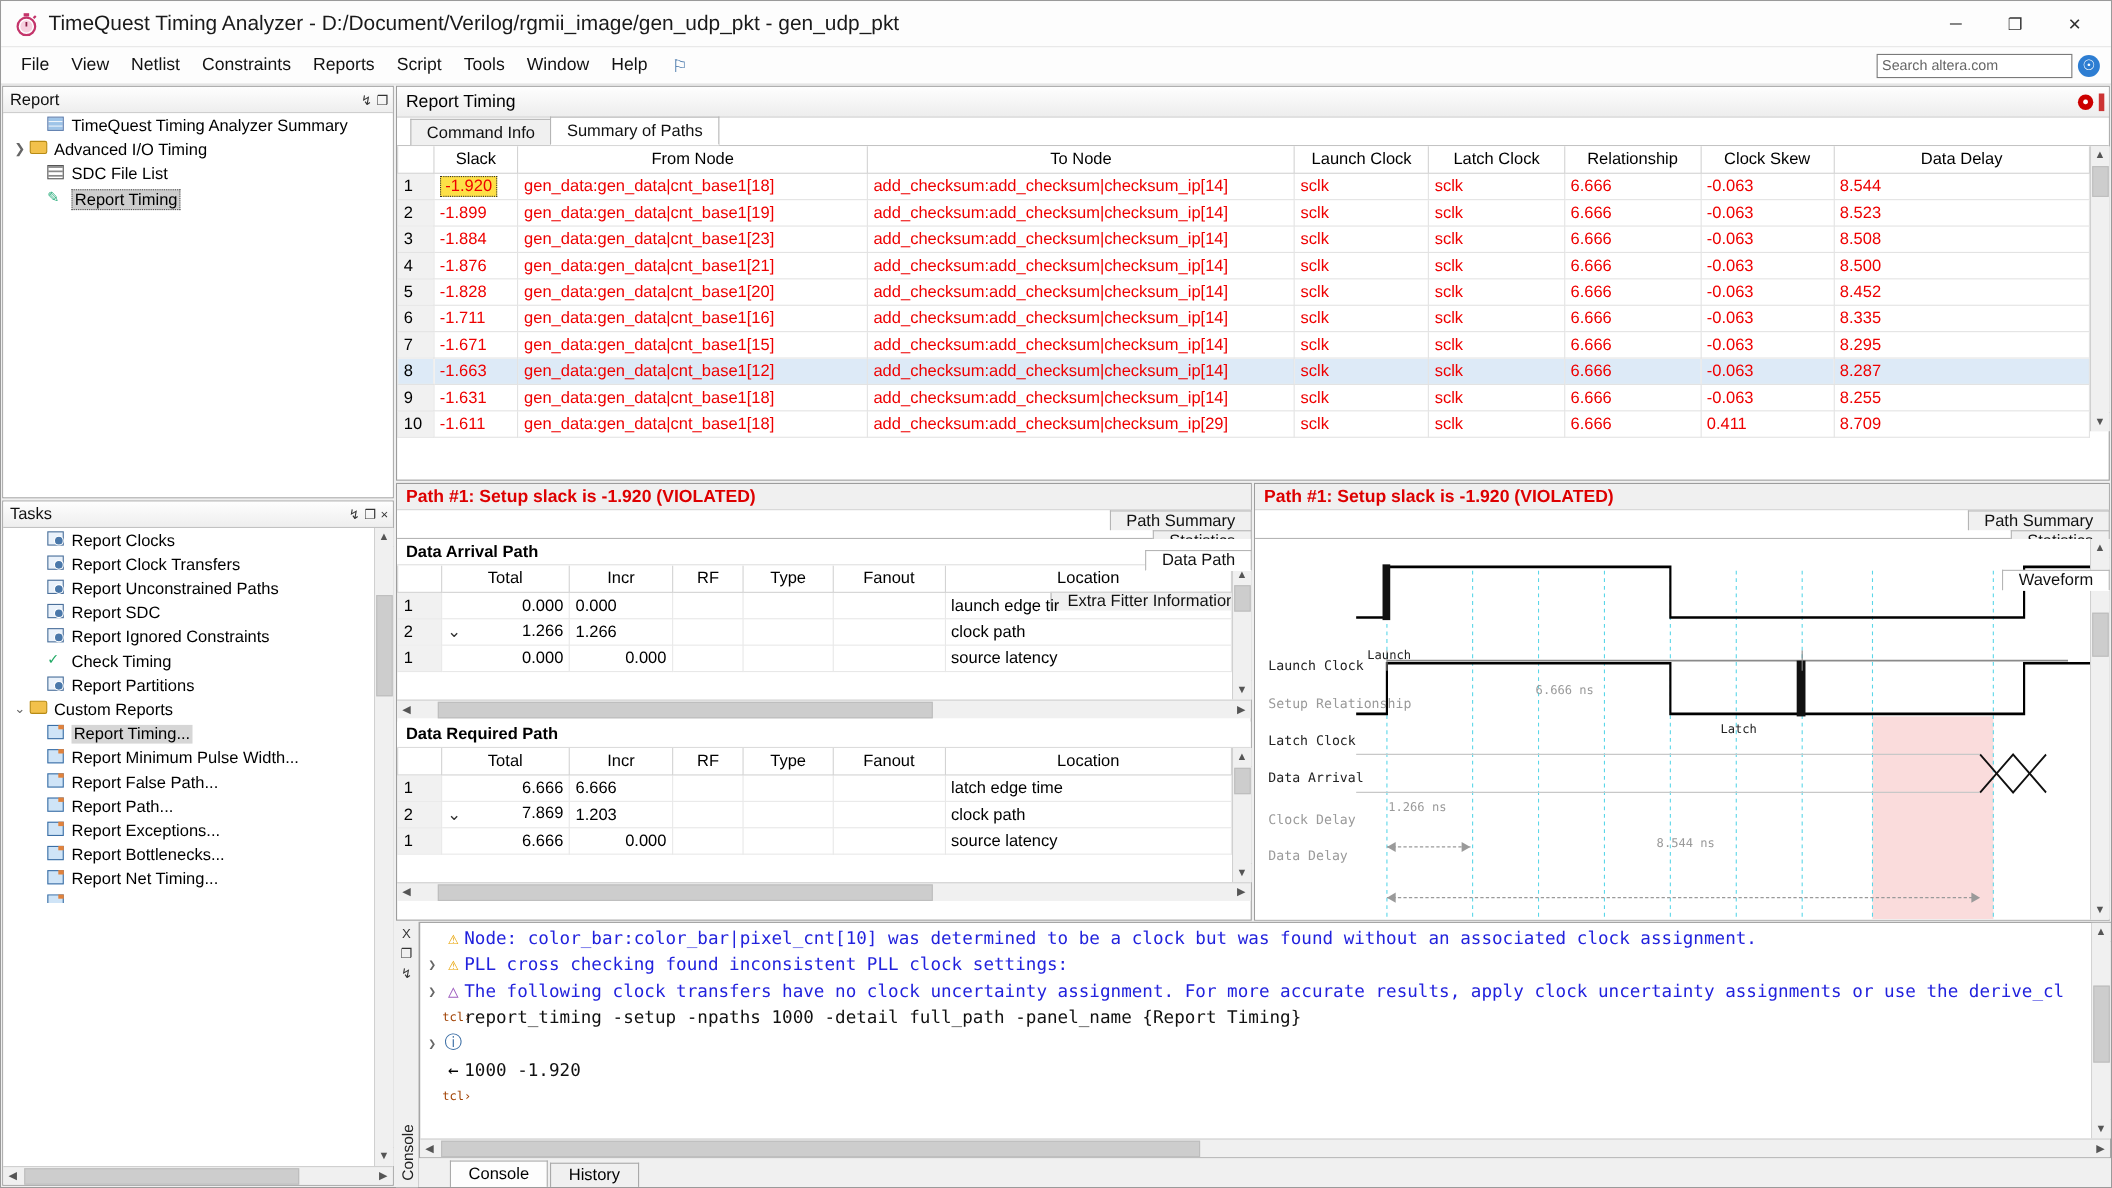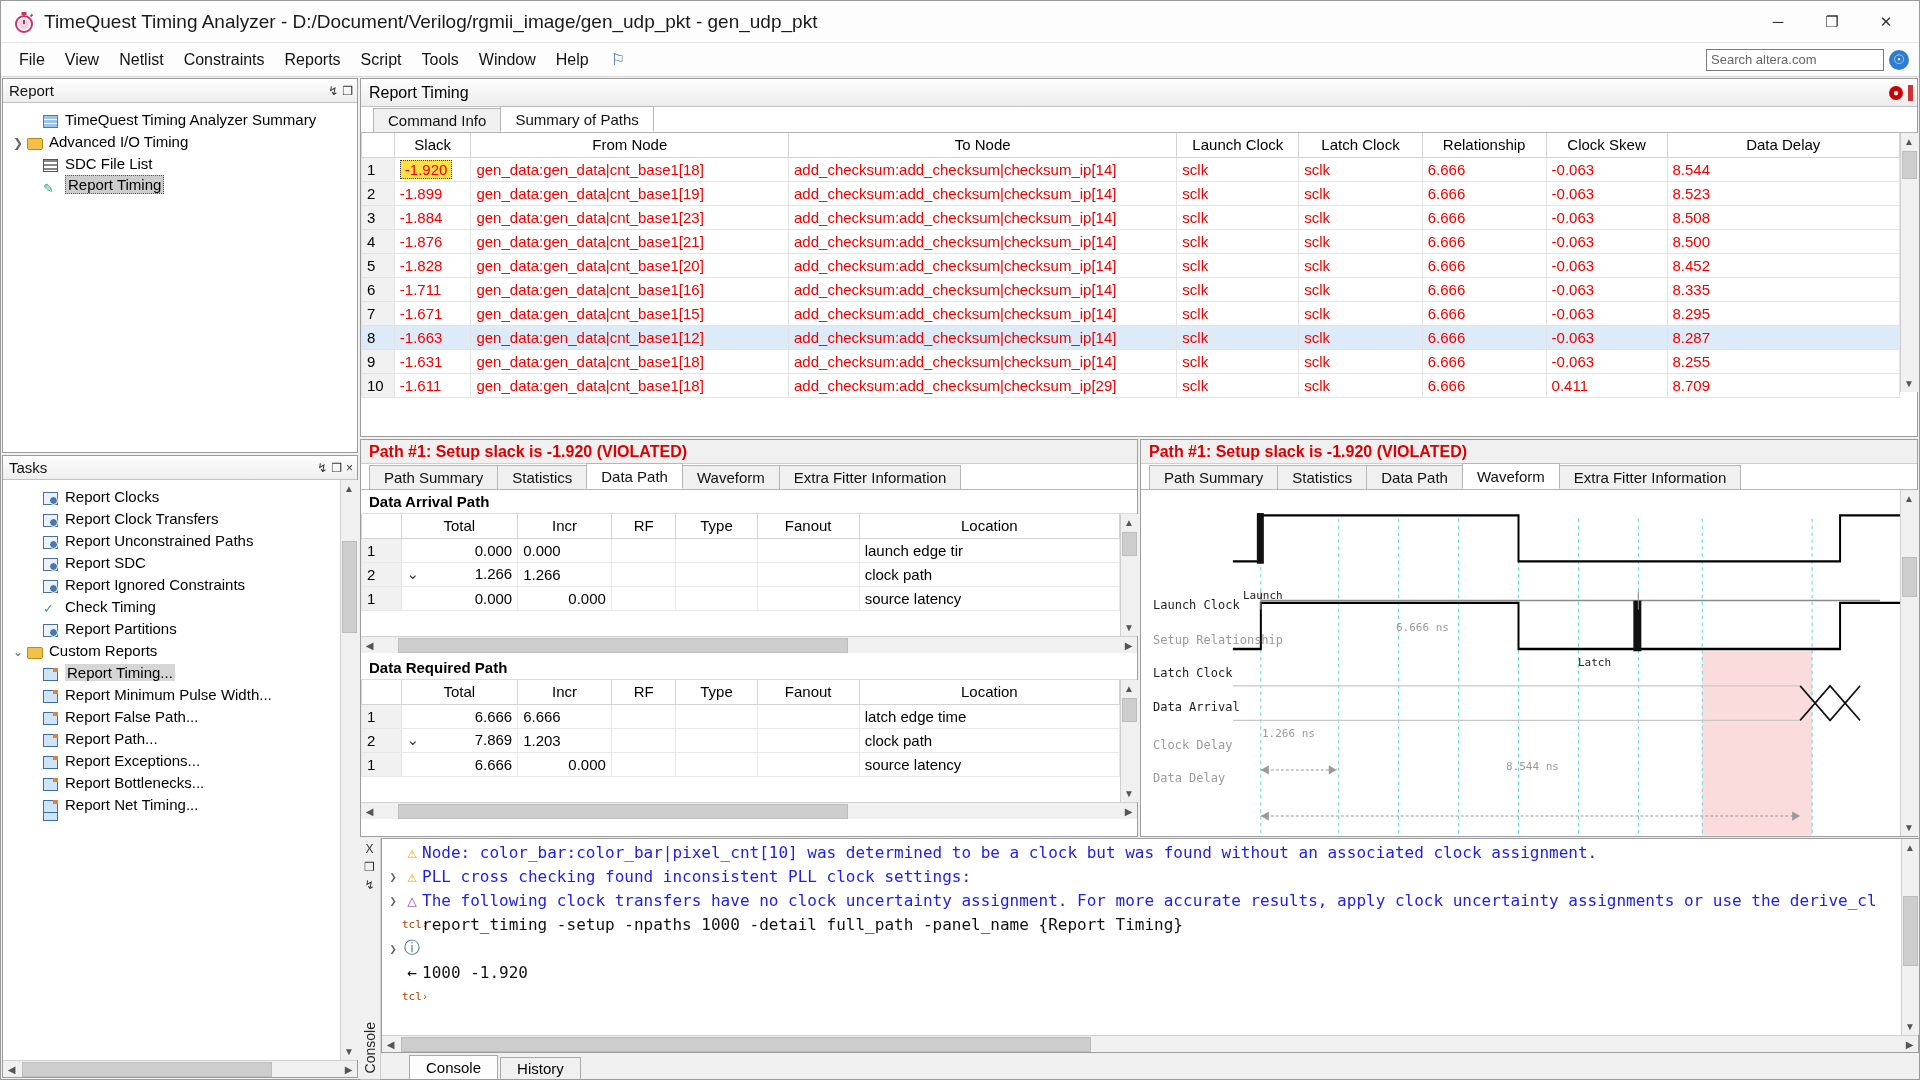--- a/index.html
+++ b/index.html
@@ -95,21 +95,21 @@
     font-size: 15px; color: #111;
   }
   .panel-header .ph-title { flex: 1 1 auto; }
   .panel-header .ph-btns { display: flex; gap: 4px; font-size: 12px; color: #333; }
   .tree {
     flex: 1 1 auto; overflow: hidden; background: #fff;
     padding-top: 3px;
     font-size: 15px;
   }
   .tnode {
-    display: flex; align-items: flex-end;
+    display: flex; align-items: flex-start;
     height: 22px; padding-left: 6px; white-space: nowrap;
   }
   .tnode .twist {
     width: 18px; flex: 0 0 18px; color: #666; font-size: 12px;
     text-align: center;
   }
   .tnode .ticon { width: 20px; flex: 0 0 20px; display:flex; align-items:center; }
   .tnode .tlabel { margin-left: 2px; }
   .tnode.sel .tlabel {
     background: #cdcdcd; padding: 0 2px; border: 1px dotted #555;
@@ -202,21 +202,21 @@
   
   .lower { flex:1 1 auto; display:flex; min-height:0; }
   .pathpanel { flex:1 1 50%; display:flex; flex-direction:column; min-width:0;
      background:#fff; border:1px solid #9d9d9d; margin:1px;}
   .path-title {
     height:24px;flex:0 0 24px;display:flex;align-items:center;padding-left:8px;
     background:#f0f0f0; border-bottom:1px solid #cfcfcf;
     color:#d00; font-weight:bold; font-size:16px;
   }
   .subtabs{display:flex;align-items:flex-end;height:26px;padding-left:8px;
-    background:#fff;border-bottom:1px solid #b5b5b5;}
+    background:#fff;border-bottom:1px solid #b5b5b5;flex-direction:column;}
   .section-title{height:24px;flex:0 0 24px;display:flex;align-items:center;
     padding-left:8px;font-weight:bold;font-size:15px;background:#fff;
     border-bottom:1px solid #dcdcdc;}
   .dtbl{border-collapse:collapse;table-layout:fixed;font-size:15px;width:100%;}
   .dtbl th{border:1px solid #d3d3d3;border-top:none;font-weight:normal;height:24px;background:#fff;}
   .dtbl td{border:1px solid #e8e8e8;height:24px;padding:0 5px;white-space:nowrap;overflow:hidden;}
   .dtbl td.idx{background:#f1f1f1;}
   .dtbl td.r{text-align:right;}
 
   
@@ -839,21 +839,21 @@
                 <polygon points="660,283 652,279 652,287" fill="#9a9a9a"></polygon>
 
                 <line x1="120" y1="88" x2="120" y2="104" stroke="#8a8a8a" stroke-width="1"></line>
                 <line x1="498" y1="88" x2="498" y2="104" stroke="#8a8a8a" stroke-width="1"></line>
               </svg>
               <span class="wave-label" style="left:12px; top:108px;">Launch Clock</span>
               <span class="wave-label" style="left:102px; top:99px; font-size:11px;">Launch</span>
               <span class="wave-label dim" style="left:12px; top:143px;">Setup Relationship</span>
               <span class="wave-label dim" style="left:255px; top:131px; font-size:11px;">6.666 ns</span>
               <span class="wave-label" style="left:12px; top:176px;">Latch Clock</span>
-              <span class="wave-label" style="left:437px; top:166px; font-size:11px;">Latch</span>
+              <span class="wave-label" style="left:423px; top:166px; font-size:11px;">Latch</span>
               <span class="wave-label" style="left:12px; top:210px;">Data Arrival</span>
               <span class="wave-label dim" style="left:12px; top:248px;">Clock Delay</span>
               <span class="wave-label dim" style="left:121px; top:237px; font-size:11px;">1.266 ns</span>
               <span class="wave-label dim" style="left:12px; top:281px;">Data Delay</span>
               <span class="wave-label dim" style="left:365px; top:270px; font-size:11px;">8.544 ns</span>
             </div>
             <div class="vscroll">
               <div class="arrow">▲</div>
               <div class="track">
                   <div class="thumb" style="top:50px;height:40px;"></div>

